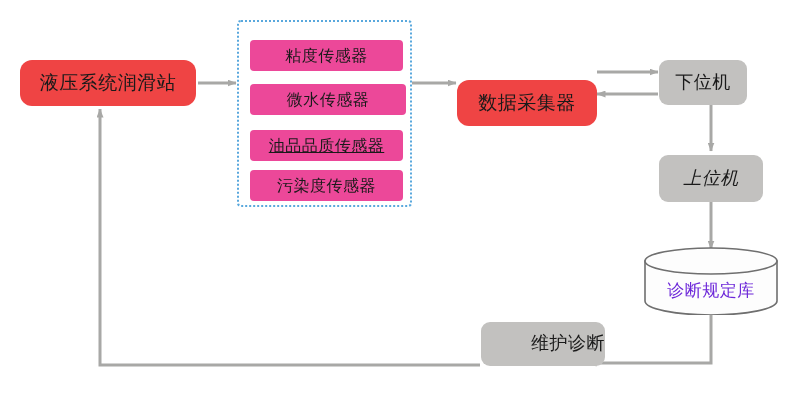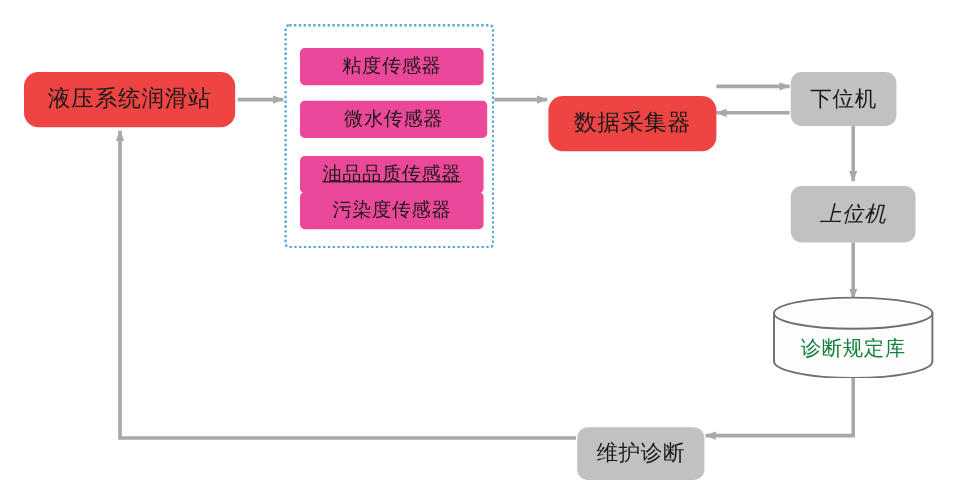--- a/index.html
+++ b/index.html
@@ -67,21 +67,21 @@
   }
   .cylinder {
     position: absolute;
     z-index: 3;
   }
   .cylinder-label {
     position: absolute;
     width: 100%;
     text-align: center;
     font-size: 17px;
-    color: #15803d;
+    color: #6d28d9;
     letter-spacing: 0.5px;
     white-space: nowrap;
   }
 </style>
 </head>
 <body>
 
 <div id="diagram-root">
 
   <svg id="connector-layer" viewBox="0 0 800 418">
@@ -135,21 +135,21 @@
     </div>
 
     <div class="node node-blue" style="left:11px; top:62px; width:156px; height:31px;">
       <span>微水传感器</span>
     </div>
 
     <div class="node node-blue" style="left:11px; top:108px; width:153px; height:31px;text-decoration:underline;">
       <span>油品品质传感器</span>
     </div>
 
-    <div class="node node-blue" style="left:11px; top:138px; width:153px; height:31px;">
+    <div class="node node-blue" style="left:11px; top:148px; width:153px; height:31px;">
       <span>污染度传感器</span>
     </div>
   </div>
 
   <div class="node node-yellow" style="left:457px; top:60px; width:140px; height:46px;margin-top:20px;">
     <span>数据采集器</span>
   </div>
 
   <div class="node node-gray" style="left:659px; top:60px; width:88px; height:45px;">
     <span>下位机</span>
@@ -160,17 +160,17 @@
   </div>
 
   <div class="cylinder" style="left:643px; top:247px; width:136px; height:68px;">
     <svg width="136" height="68" viewBox="0 0 136 68">
       <path d="M 2 14 L 2 54 A 66 14 0 0 0 134 54 L 134 14 Z" fill="#fdfdfd" stroke="#6f6f6f" stroke-width="1.6"></path>
       <ellipse cx="68" cy="14" rx="66" ry="13" fill="#fdfdfd" stroke="#6f6f6f" stroke-width="1.6"></ellipse>
     </svg>
     <div class="cylinder-label" style="top:32px;">诊断规定库</div>
   </div>
 
-  <div class="node node-gray" style="left:481px; top:356px; width:106px; height:44px;">
+  <div class="node node-gray" style="left:481px; top:322px; width:124px; height:44px;justify-content:flex-end;">
     <span>维护诊断</span>
   </div>
 
 </div>
 
 </body></html>

